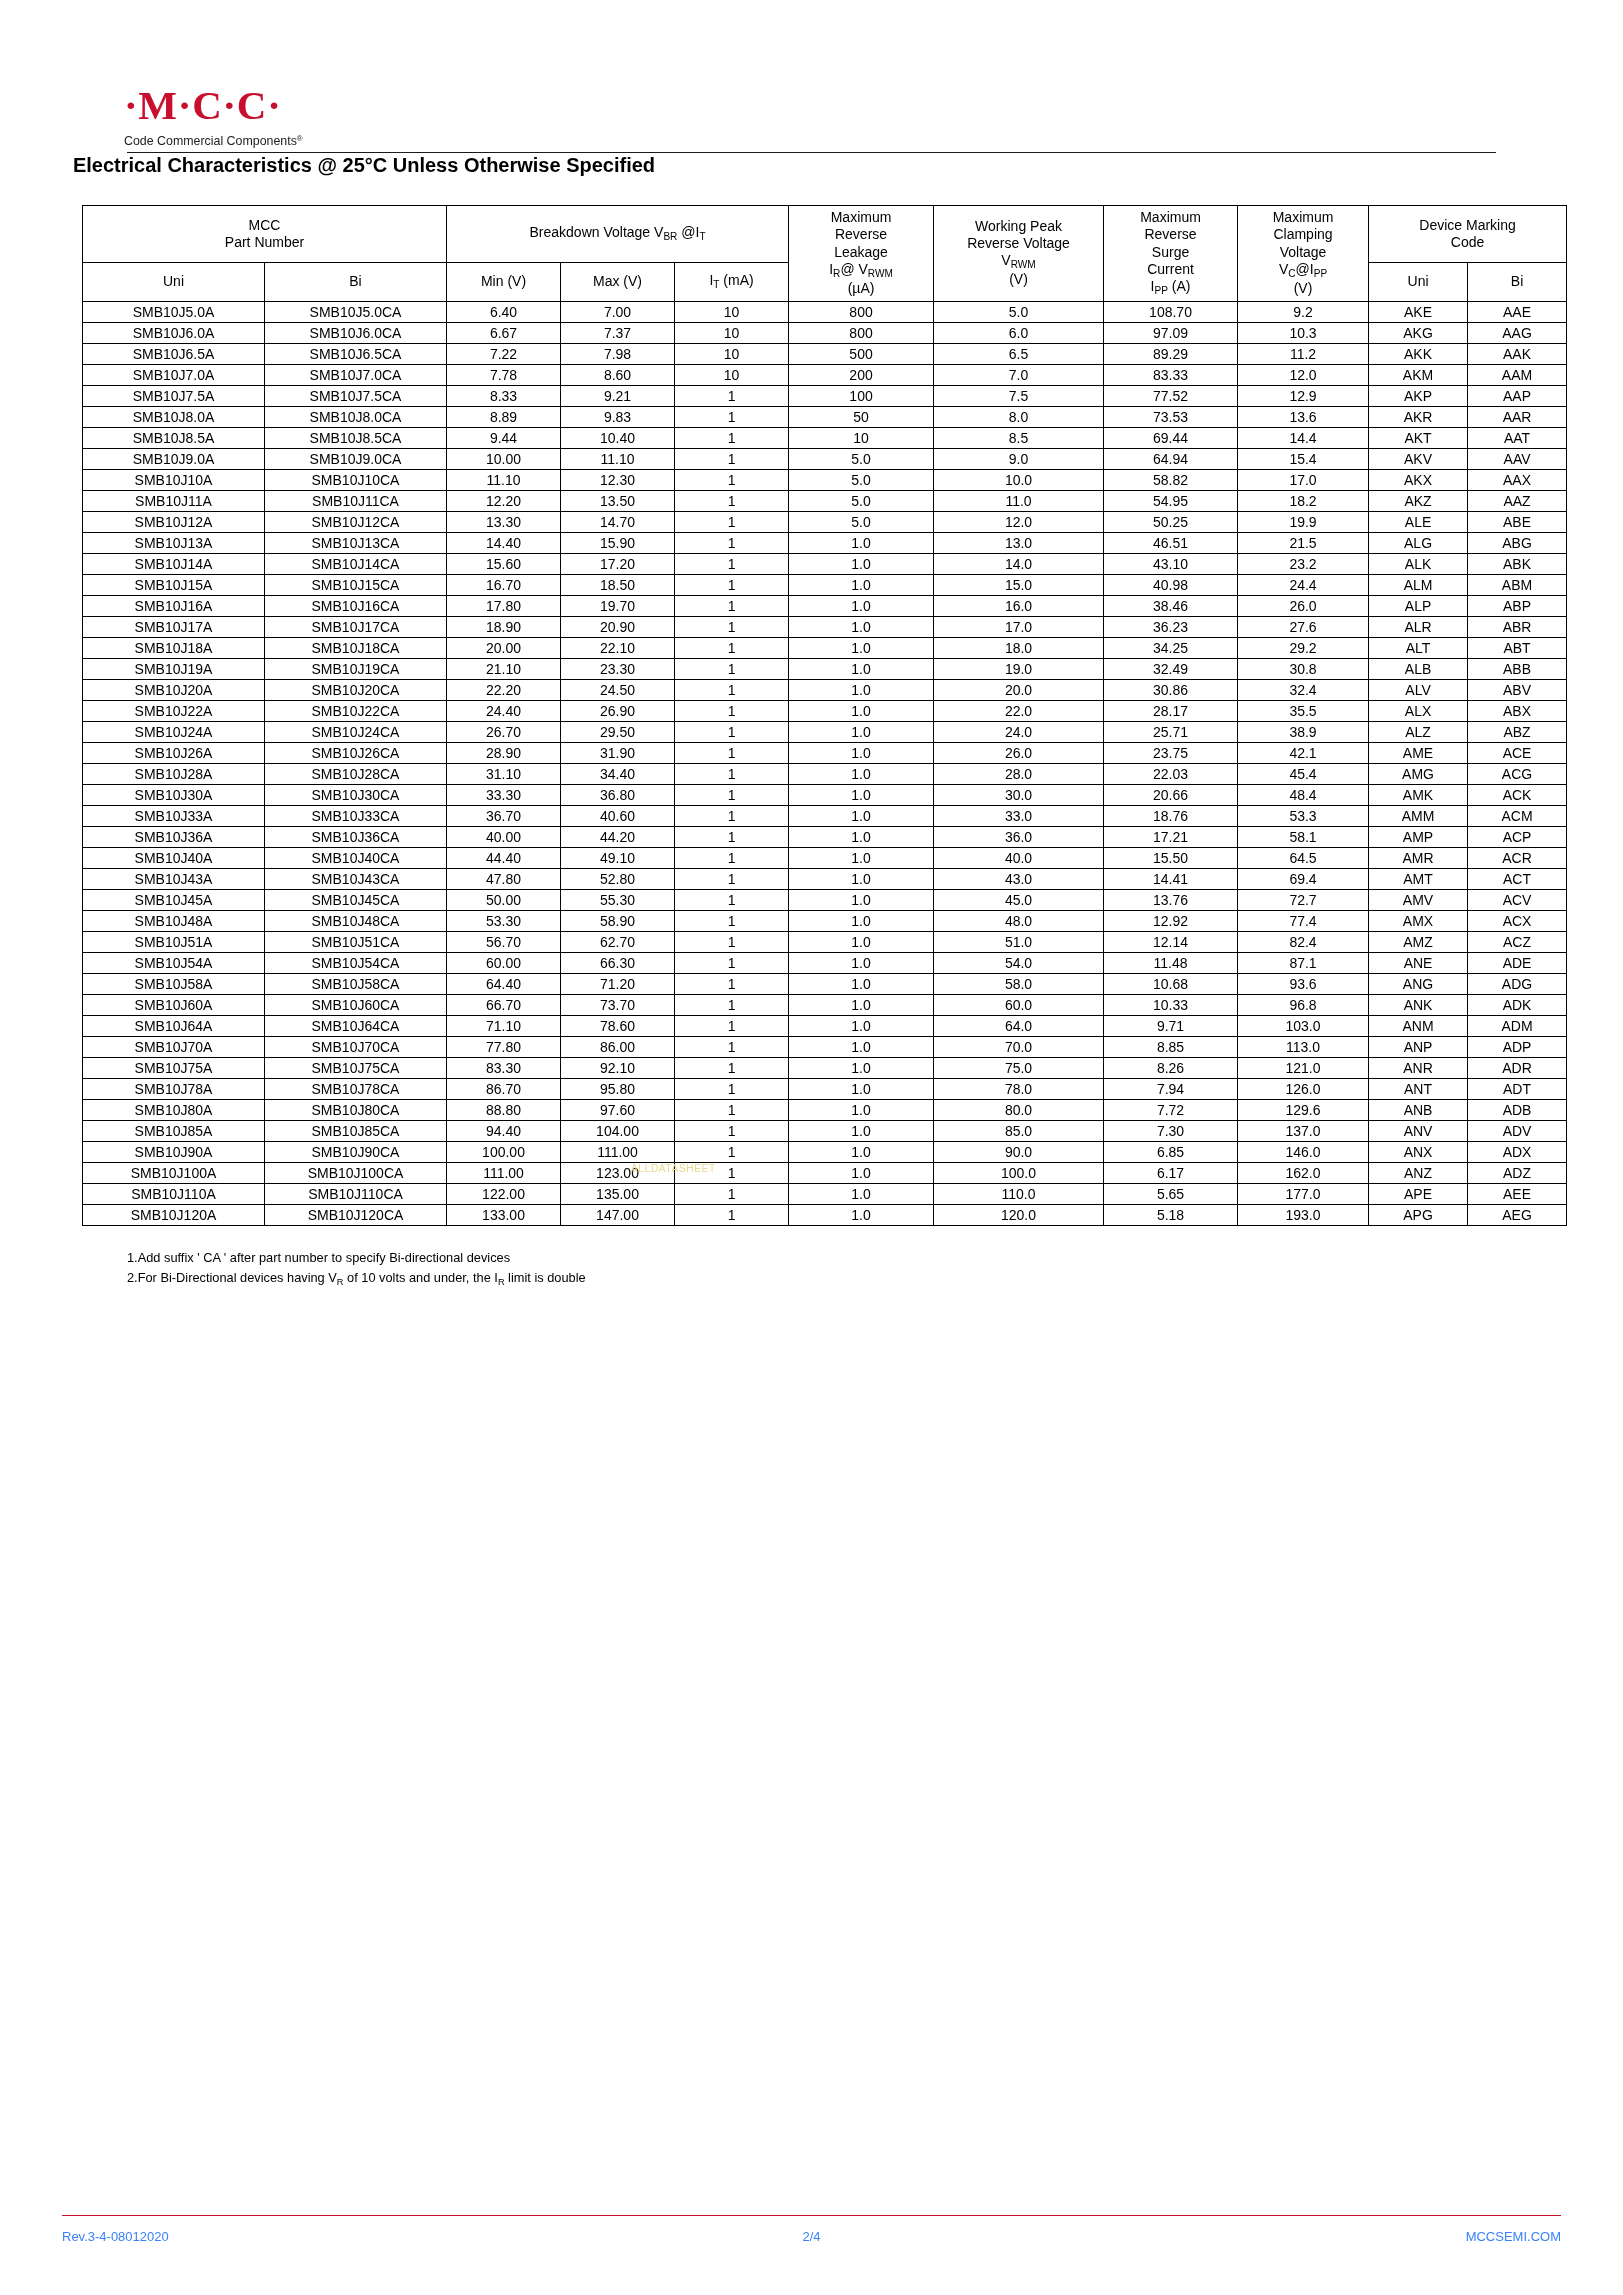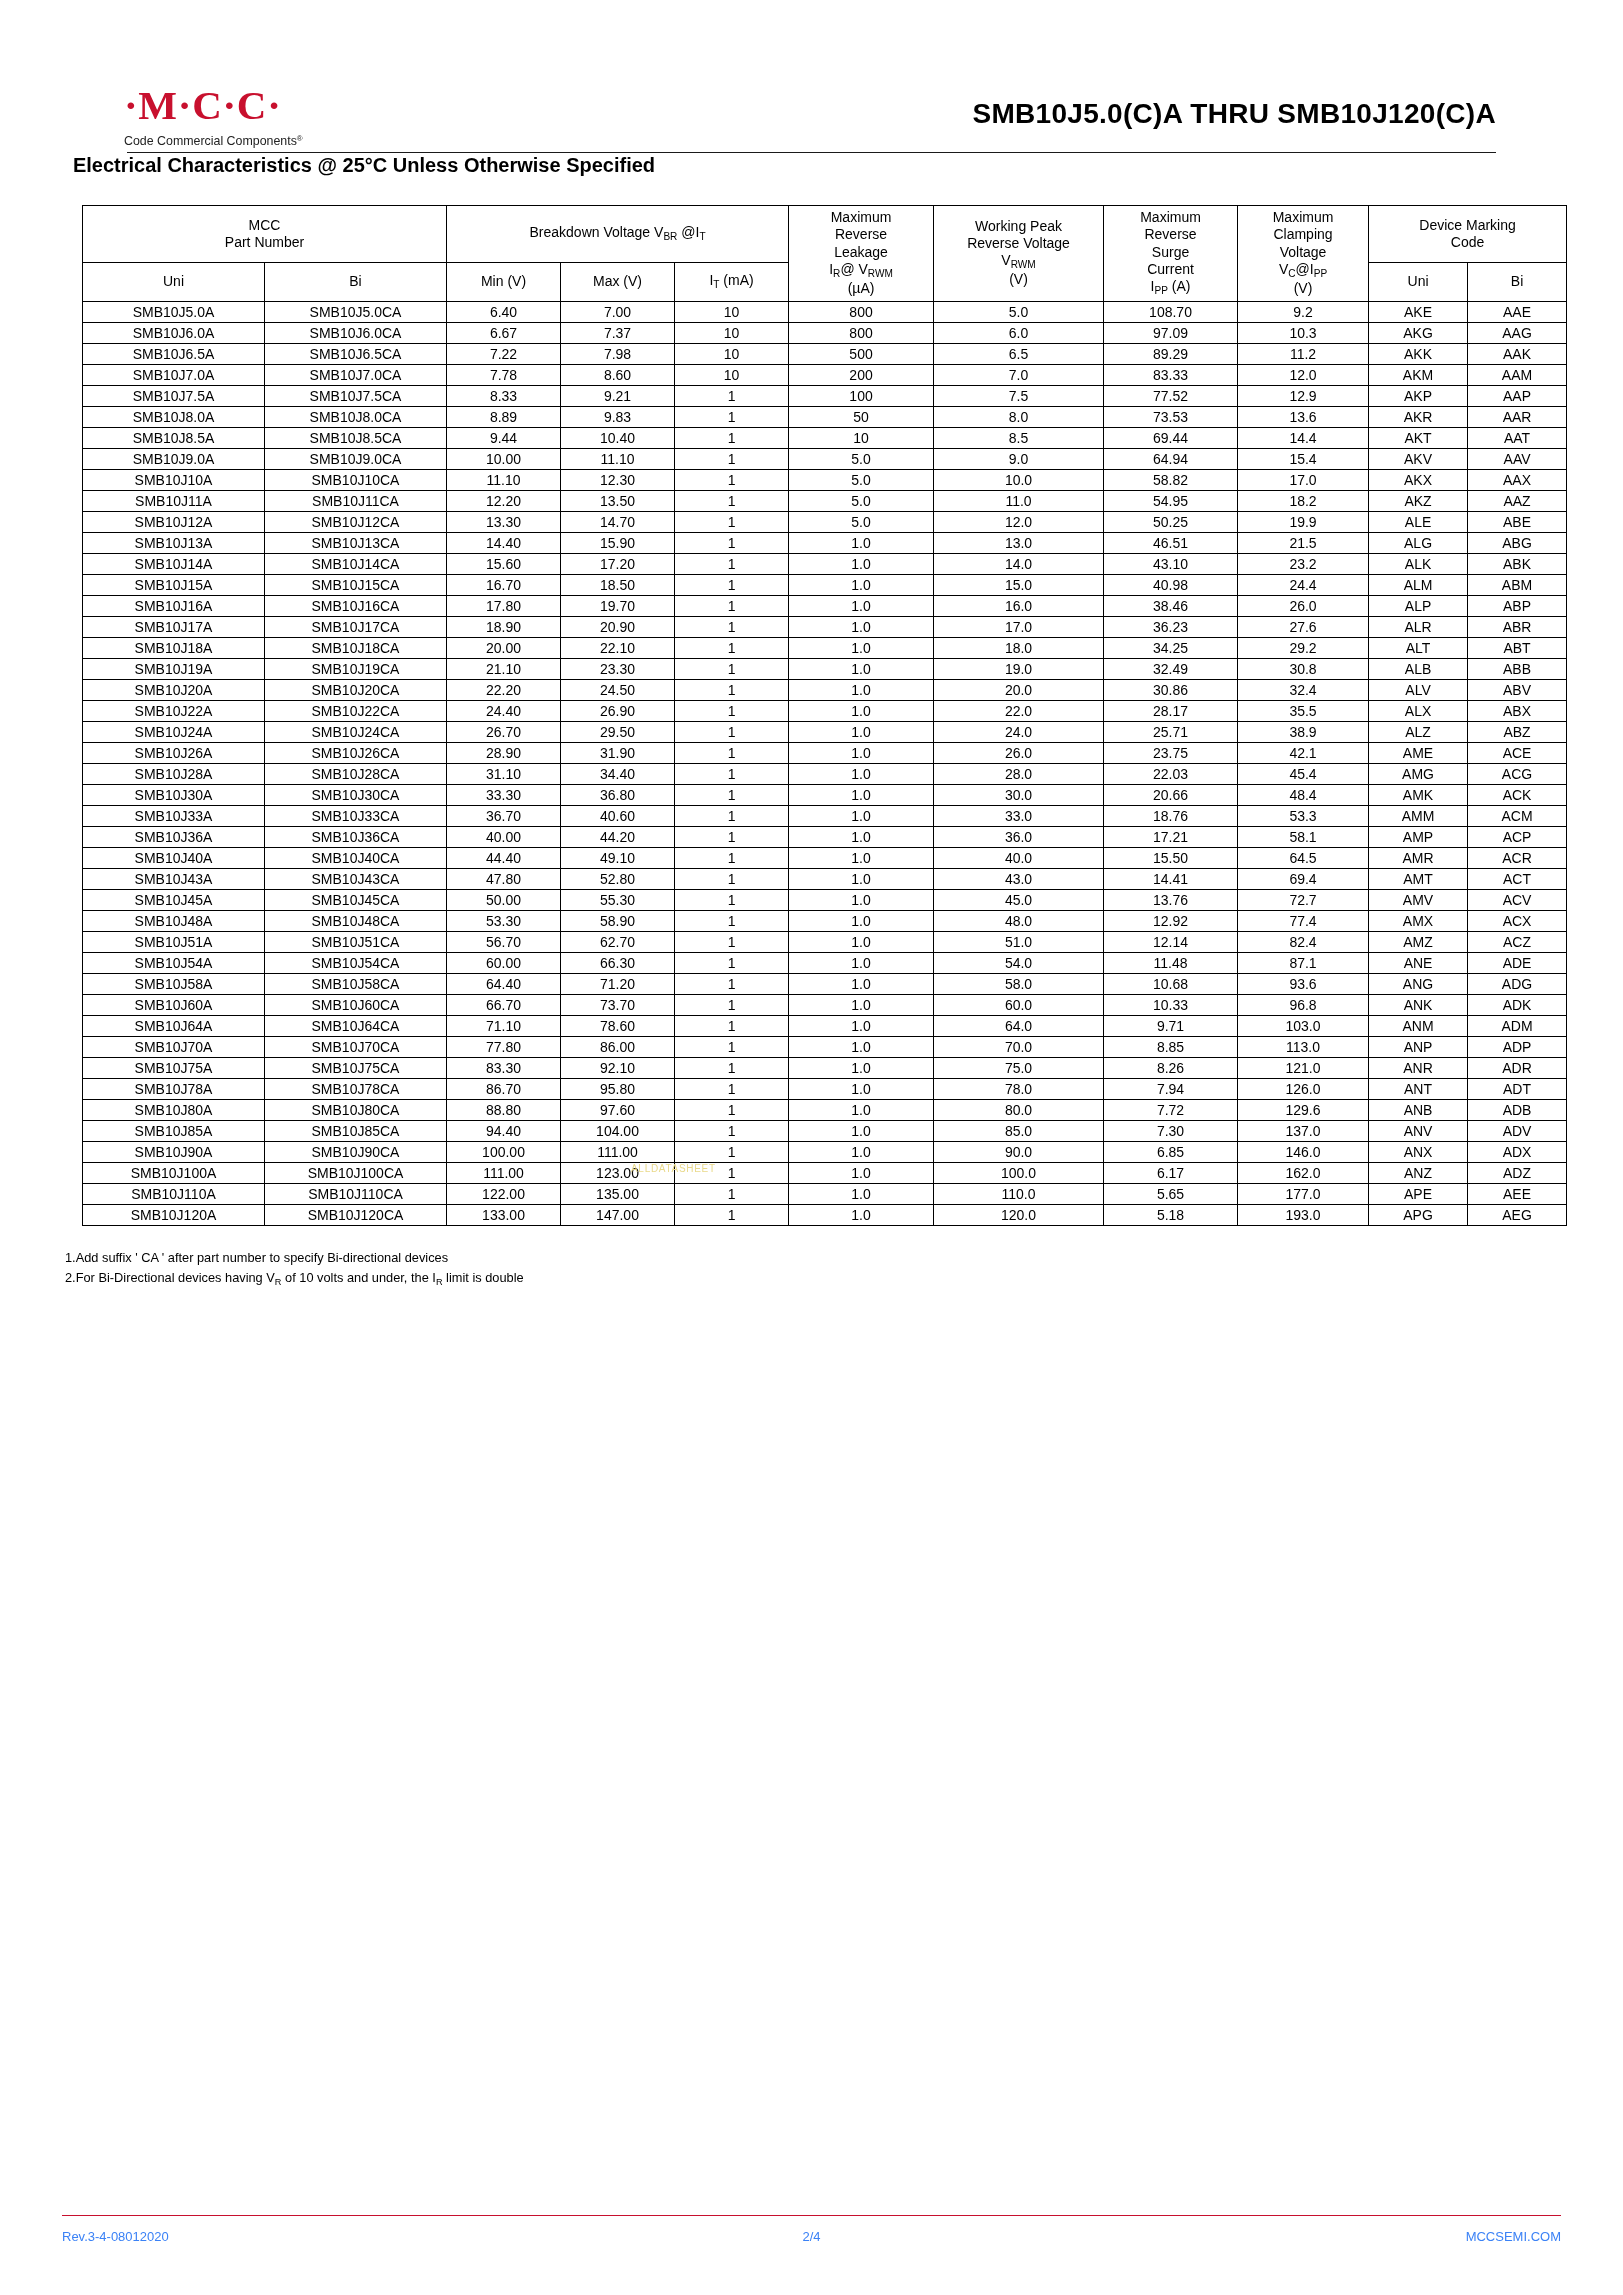--- a/index.html
+++ b/index.html
@@ -109,20 +109,21 @@
   .col-leak  { width: 145px; }
   .col-vrwm  { width: 170px; }
   .col-surge { width: 134px; }
   .col-clamp { width: 131px; }
   .col-mk1   { width: 99px; }
   .col-mk2   { width: 99px; }
 
   
   .notes {
     margin-top: 22px;
+    margin-left: 62px;
     font-size: 12.8px;
     line-height: 1.55;
   }
 
   
   .footer-rule {
     position: absolute;
     left: 62px;
     right: 62px;
     bottom: 79px;
@@ -155,21 +156,20 @@
 </head>
 <body>
 
 <div class="page">
 
   <div class="header">
     <div class="logo-block">
       <div class="logo-mark">·M·C·C·</div>
       <div class="logo-sub"><span>Code Commercial Components</span><sup>®</sup></div>
     </div>
-    <div class="header-title">SMB10J5.0(C)A THRU SMB10J120(C)A</div>
     <div class="header-rule"></div>
   </div>
 
   <div class="section-title">Electrical Characteristics @ 25°C Unless Otherwise Specified</div>
 
   <table class="spec">
     <colgroup>
       <col class="col-uni">
         <col class="col-bi">
       <col class="col-min">

